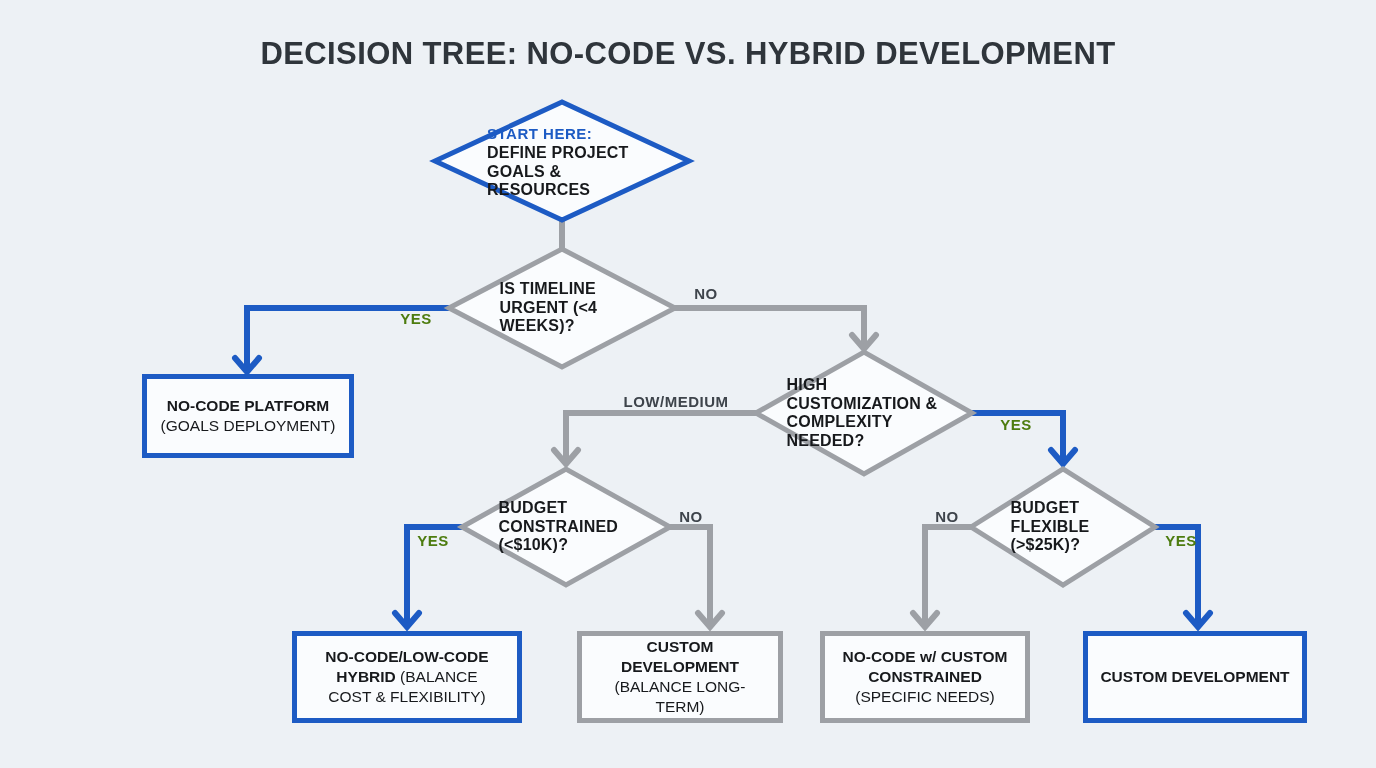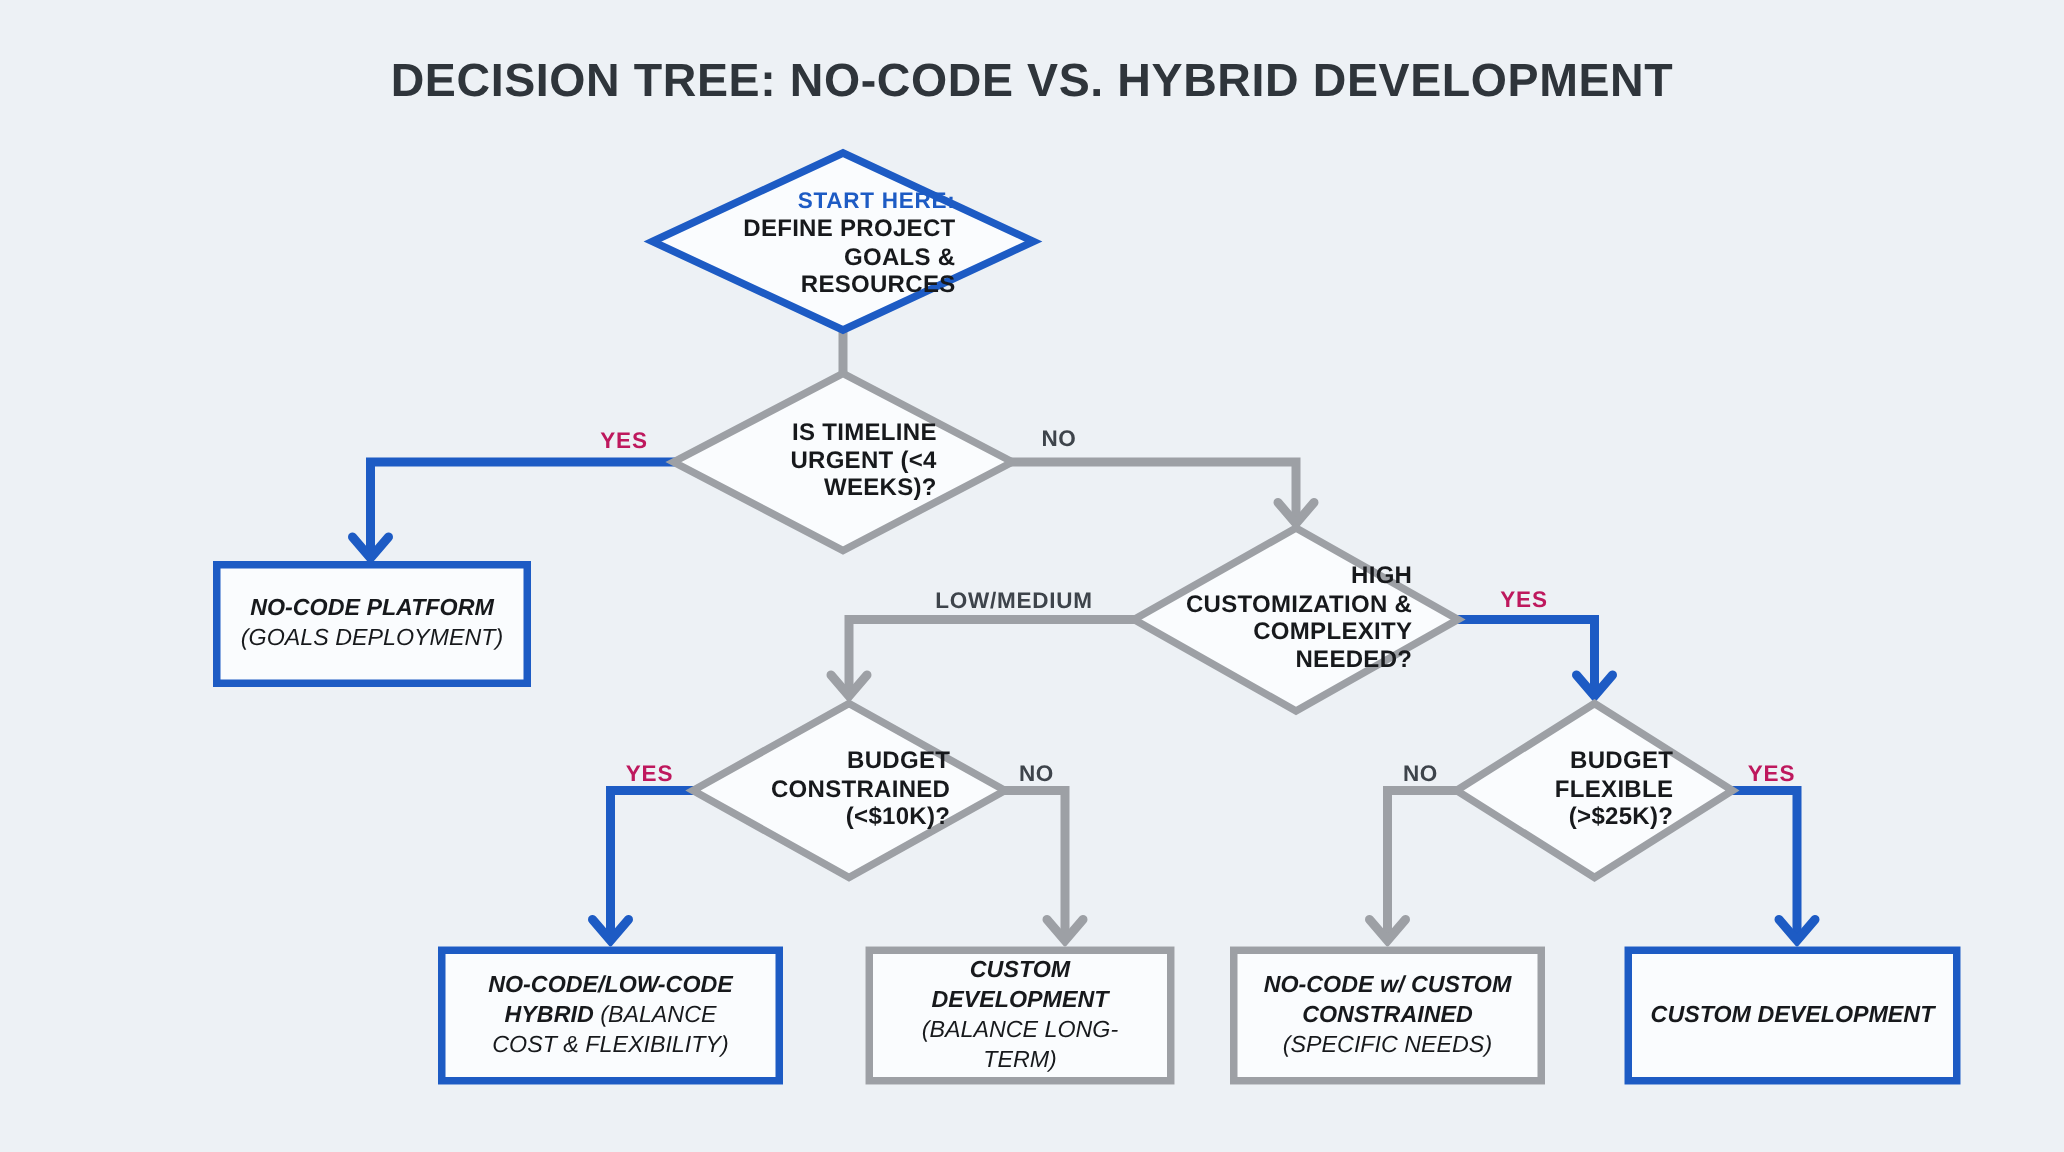--- a/index.html
+++ b/index.html
@@ -20,38 +20,38 @@
   .edge.blue{stroke:#1d5bc4;}
   .edge.gray{stroke:#9da0a5;}
   .head{fill:none;stroke-width:6;stroke-linejoin:miter;stroke-linecap:round;}
   .head.blue{stroke:#1d5bc4;}
   .head.gray{stroke:#9da0a5;}
   .diamond{fill:#fafcfe;stroke-width:5;stroke-linejoin:miter;}
   .diamond.blue{stroke:#1d5bc4;}
   .diamond.gray{stroke:#9da0a5;}
   .dtext{
     position:absolute;transform:translate(-50%,-50%);
-    text-align:right;font-weight:bold;color:#17191c;
+    text-align:left;font-weight:bold;color:#17191c;
     font-size:16px;line-height:1.16;letter-spacing:0.2px;
   }
   .start-header{color:#1d5bc4;font-size:15px;letter-spacing:0.5px;margin-bottom:2px;}
   .elabel{
     position:absolute;transform:translate(-50%,-50%);
     font-weight:bold;font-size:15px;letter-spacing:0.5px;white-space:nowrap;
   }
-  .elabel.blue{color:#be185d;}
+  .elabel.blue{color:#4d7c0f;margin-top:24px;}
   .elabel.dark{color:#3e444b;}
   .obox{
     position:absolute;box-sizing:border-box;background:#fafcfe;
     display:flex;align-items:center;justify-content:center;
     text-align:center;font-size:15.5px;color:#17191c;line-height:1.3;
   }
   .obox.blue{border:5px solid #1d5bc4;}
   .obox.gray{border:5px solid #9da0a5;}
-  .obox .inner{padding:0 12px;font-style:italic;}
+  .obox .inner{padding:0 12px;}
   .obox .b{font-weight:bold;}
   .obox.stacked .b{display:block;margin:0 auto;}
   .obox.stacked .r{display:block;}
   #box-custom-long .b{max-width:140px;}
   #box-extensions .b{max-width:180px;}
   #box-hybrid .inner{padding:0 16px;}
 </style>
 </head>
 <body>
 

